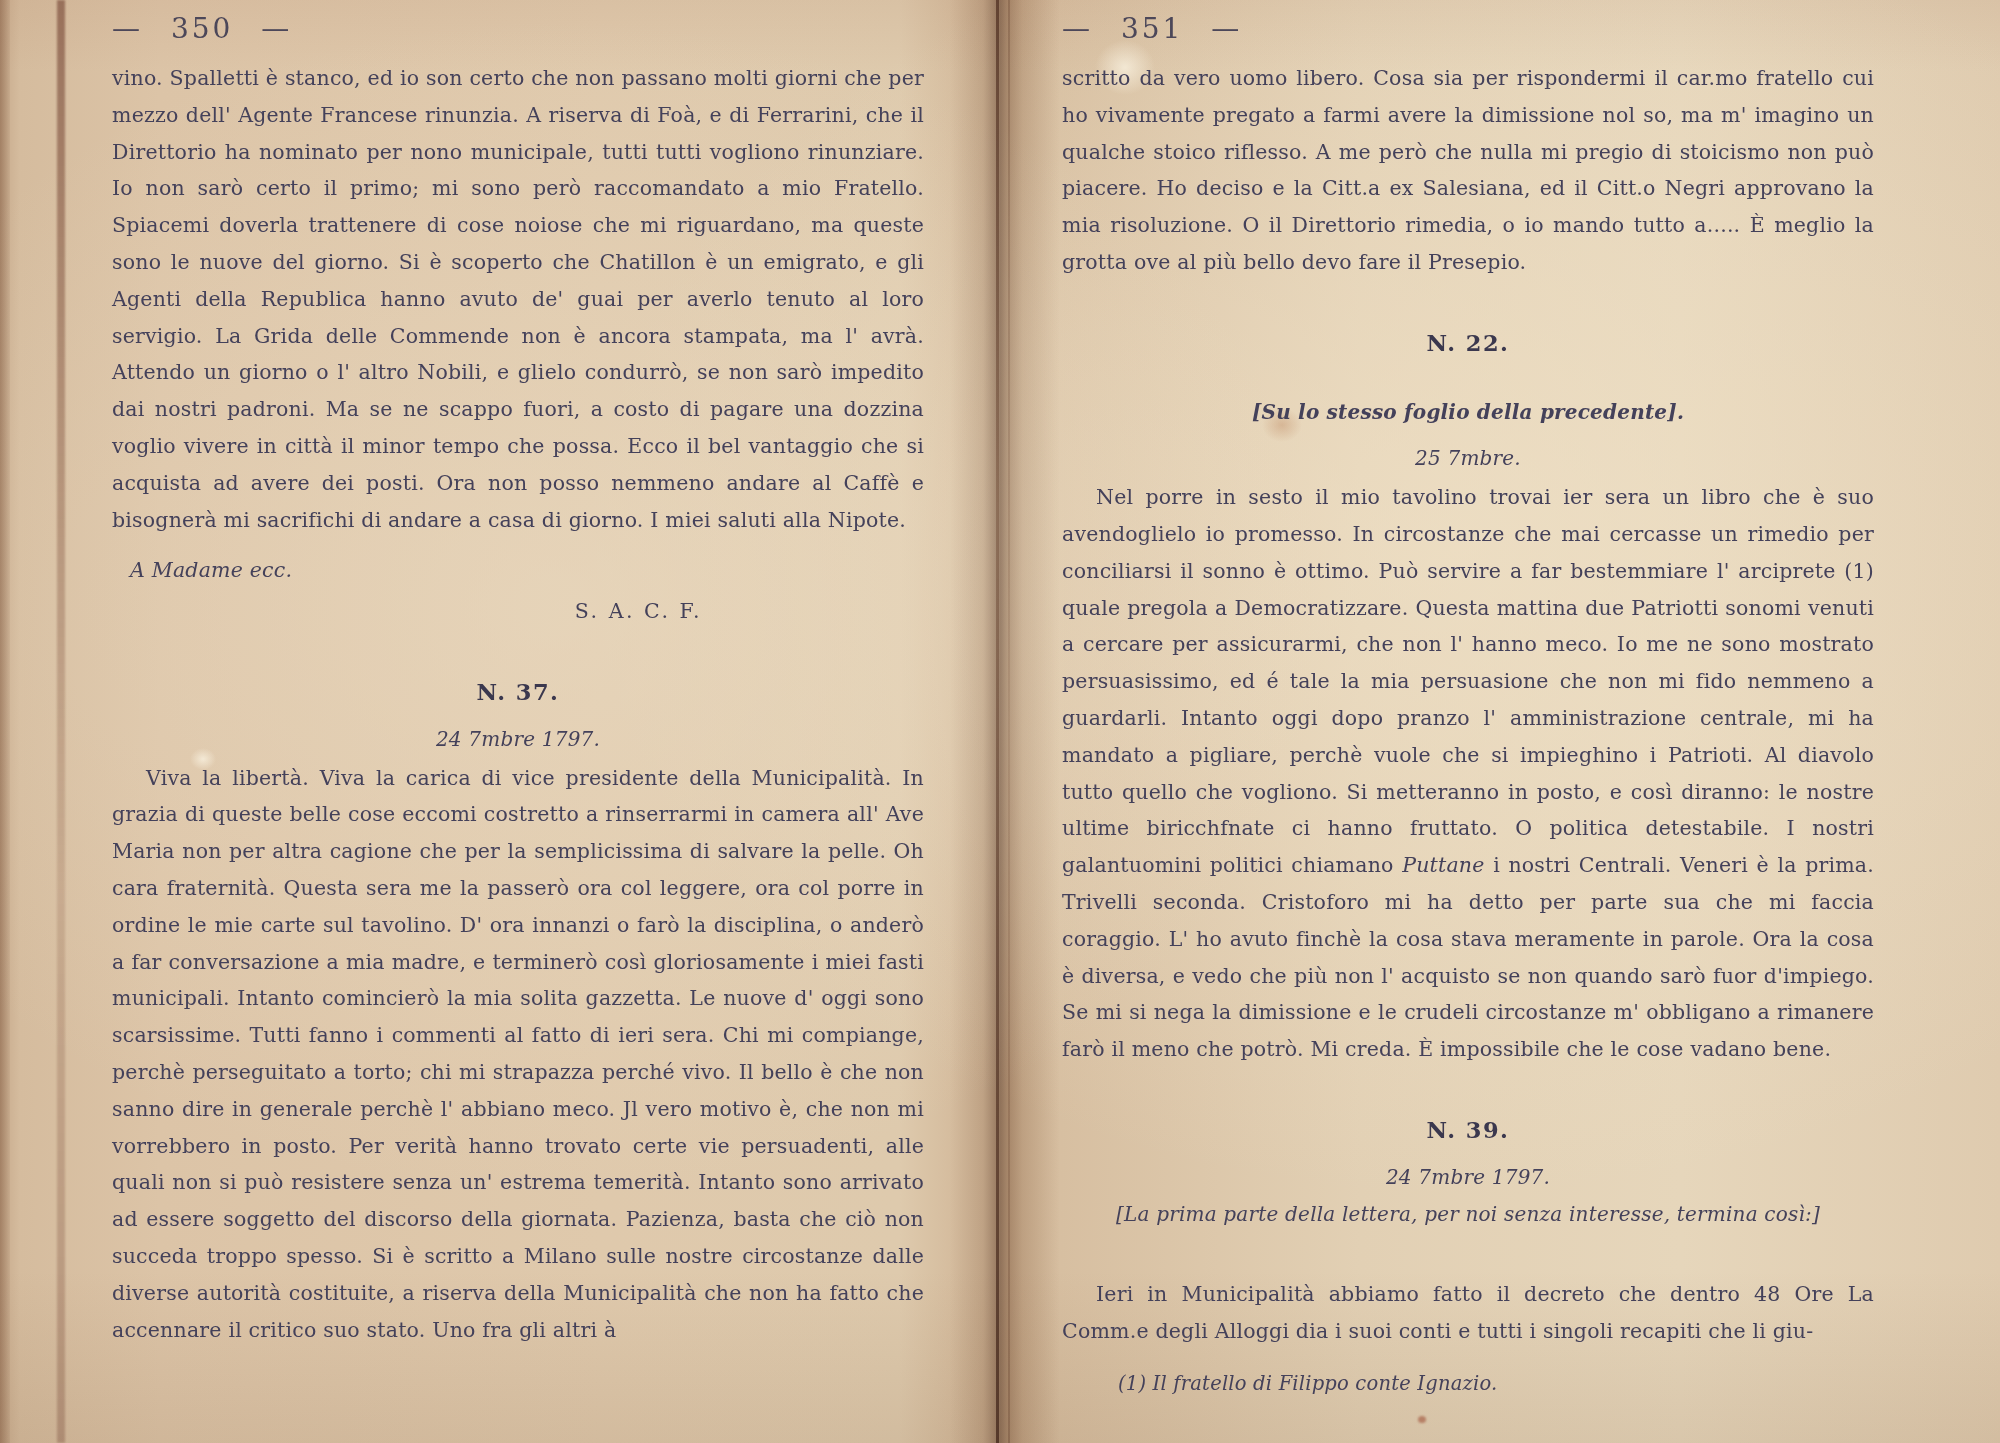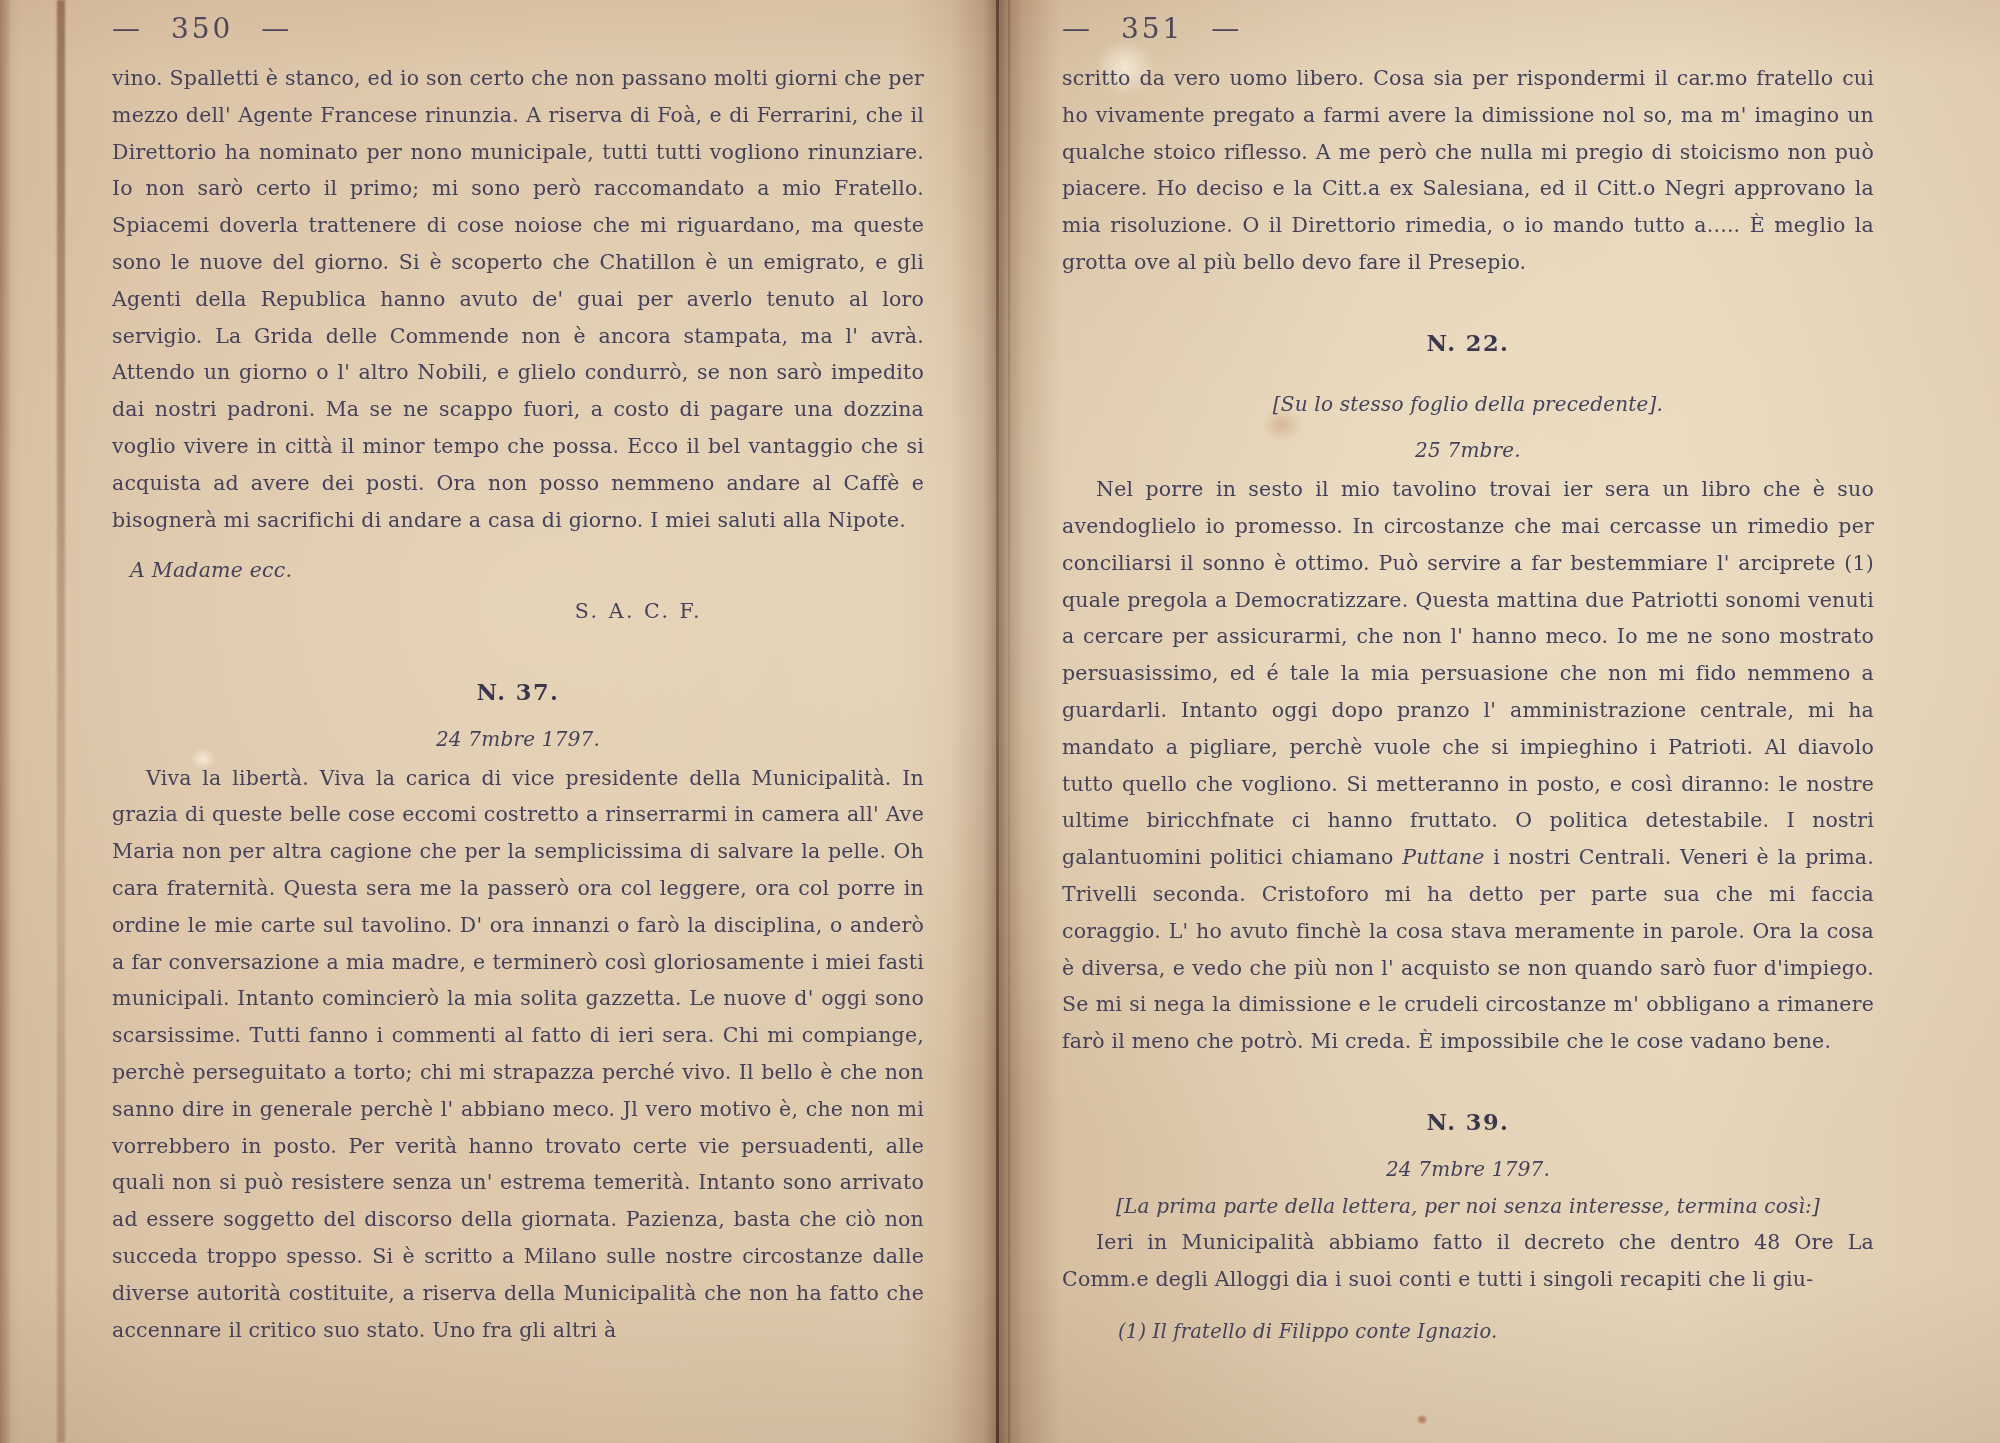--- a/index.html
+++ b/index.html
@@ -49,28 +49,28 @@
 
   .page-header {
     position:absolute; top:12px; left:0; width:100%;
     text-align:left; font-size:28px; color:#4c4759;
     letter-spacing:3px; word-spacing:16px;
   }
   .page-body { position:absolute; top:60px; left:0; width:100%; }
 
   .blk { font-size:20.5px; line-height:36.8px; color:#44415a; letter-spacing:.2px; }
   .blk-paragraph { text-align:justify; }
-  .blk-paragraph.indent { text-indent:34px; }
+  .blk-paragraph.indent { text-indent:34px;margin-top:44px; }
   .blk-signature { margin-top:4px; text-align:right; padding-right:222px; letter-spacing:2.5px; }
   .blk-salutation { margin-top:14px; padding-left:18px; font-style:italic; }
   .blk-heading { margin-top:44px; text-align:center; font-weight:bold; font-size:22.5px; letter-spacing:1.5px; color:#3b384e; }
   .blk-date { margin-top:34px; text-align:center; font-style:italic; font-size:20px; }
   .blk-bracket { margin-top:28px; text-align:center; font-style:italic; font-size:20px; }
   .blk-heading + .blk-date { margin-top:10px; }
-  .blk-heading + .blk-bracket { margin-top:24px; }
+  .blk-heading + .blk-bracket { margin-top:32px;font-weight:bold; }
   .blk-bracket + .blk-date { margin-top:10px; }
   .blk-date + .blk-paragraph { margin-top:2px; }
   .blk-date + .blk-bracket { margin-top:0; }
   .blk-footnote { margin-top:16px; padding-left:56px; font-style:italic; font-size:19.5px; }
 </style>
 </head>
 <body>
 
 <div class="scan">
   <div class="edge-left"></div>

